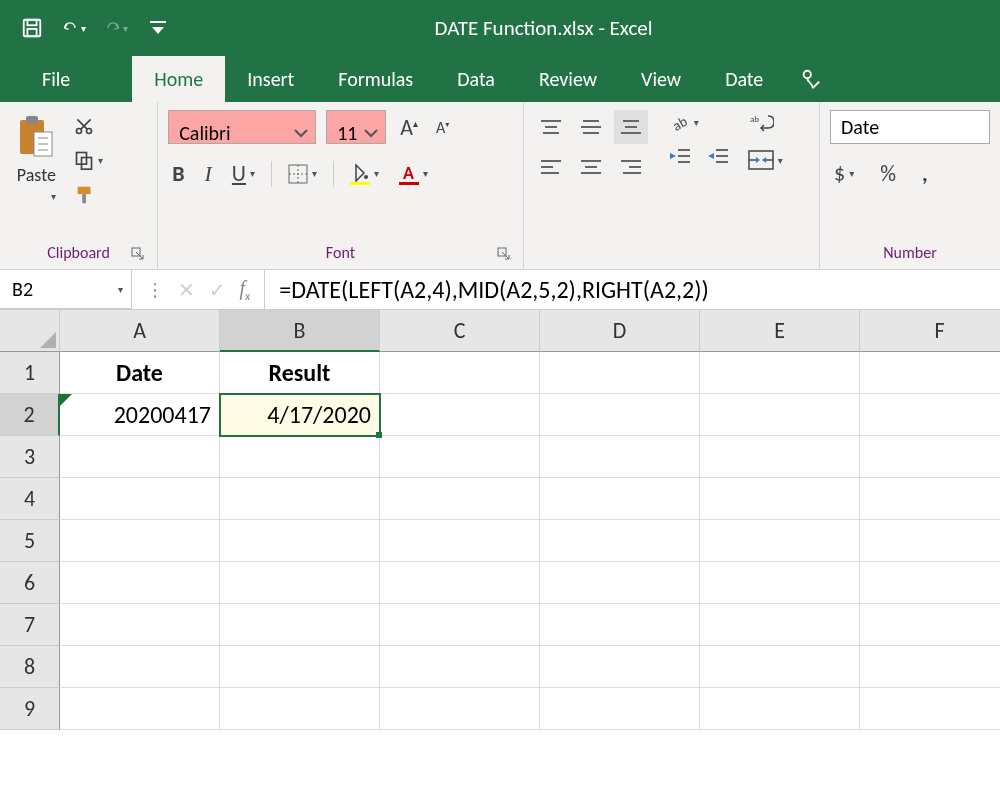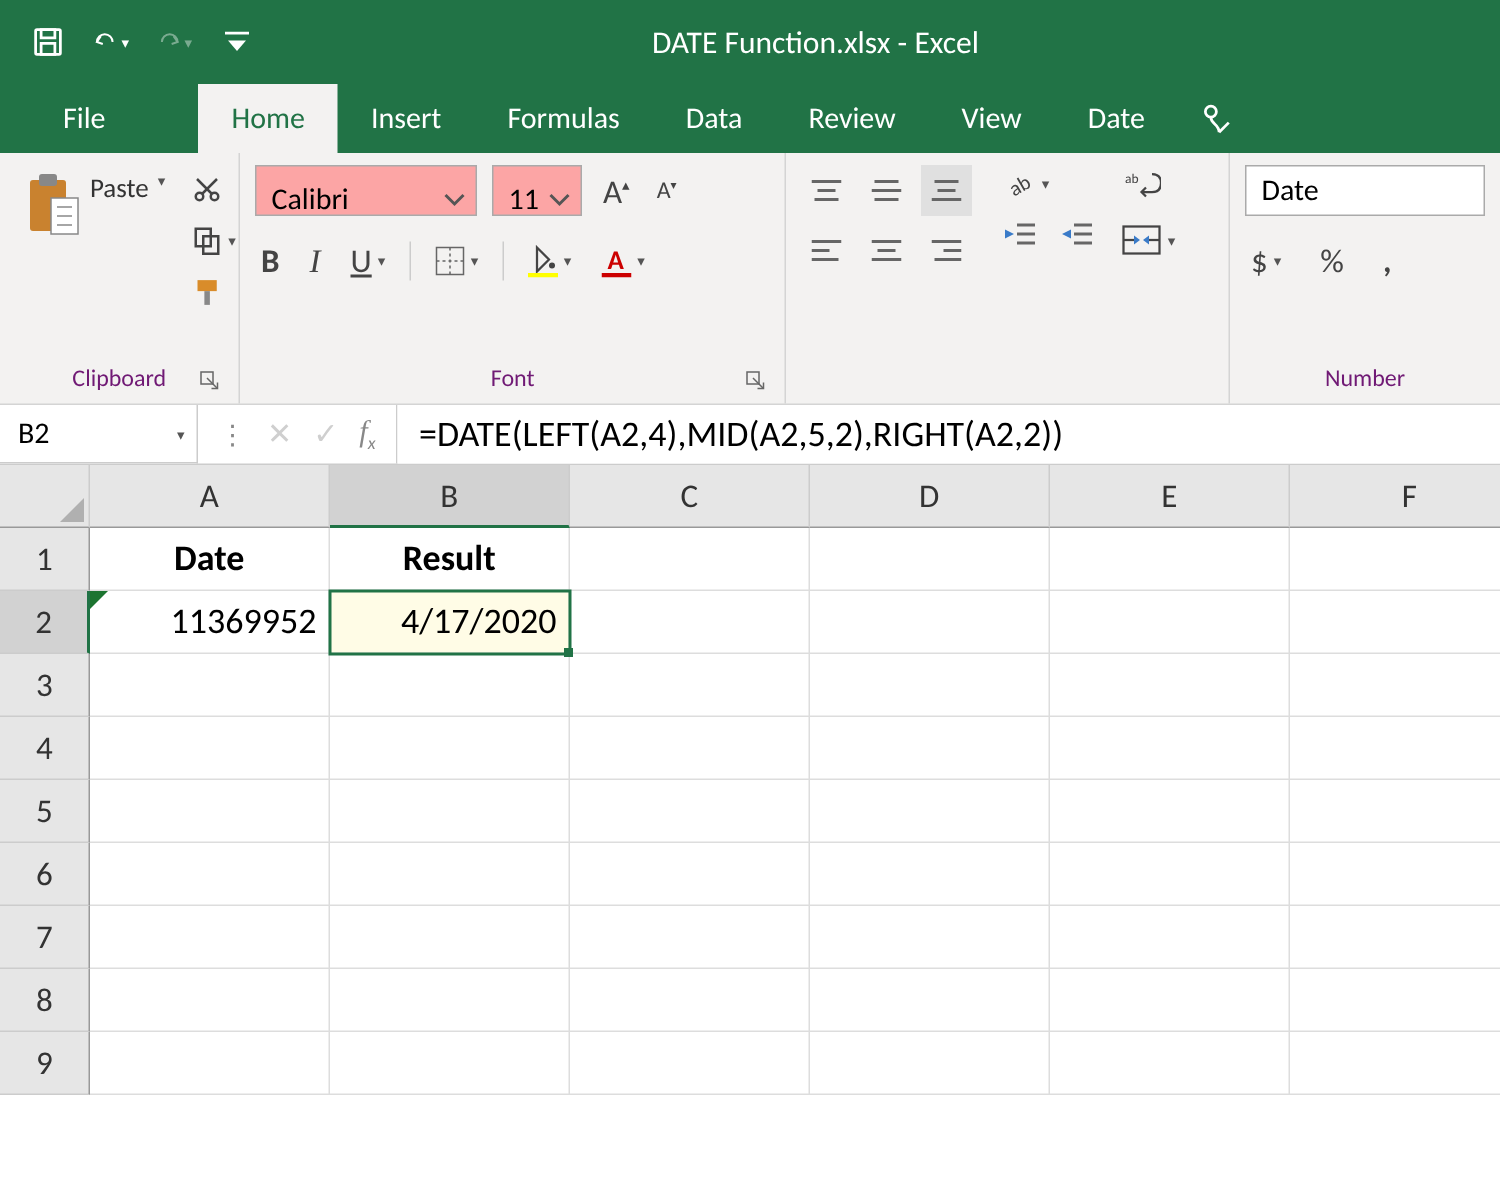--- a/index.html
+++ b/index.html
@@ -18,21 +18,21 @@
 .tab.help-icon { padding: 10px 14px; }
 
 
 .ribbon { background: #f3f2f1; height: 168px; border-bottom: 1px solid #d4d4d4; display: flex; }
 .group { border-right: 1px solid #d4d4d4; padding: 8px 10px 4px 10px; display: flex; flex-direction: column; justify-content: space-between; }
 .group-body { display:flex; align-items:flex-start; gap:8px; flex:1; }
 .group-label { font-size: 16px; color: #701a75; text-align: center; position: relative; height:24px; line-height:24px;}
 .dlg-launcher { position: absolute; right: 0; bottom: 2px; width: 16px; height: 16px; }
 
 
-.paste-btn { display:flex; flex-direction:row; align-items:flex-start; gap:4px; padding:4px 6px; cursor:pointer; }
+.paste-btn { display:flex; flex-direction:column; align-items:flex-end; gap:4px; padding:4px 6px; cursor:pointer; }
 .small-col { display:flex; flex-direction:column; gap:10px; padding-top:4px; }
 
 
 .font-row1 { display:flex; align-items:center; gap:10px; }
 .combo { background:#fca5a5; border:1px solid #aaa; height:34px; display:flex; align-items:center; padding:12px 6px 0 10px; font-size:20px; }
 .combo-font { width:148px; justify-content:space-between; }
 .combo-size { width:60px; justify-content:space-between; }
 .fa-btn { cursor:pointer; padding:2px 4px; color:#444; }
 .font-row2 { display:flex; align-items:center; gap:12px; margin-top:14px; }
 .btn { cursor:pointer; padding:2px 4px; color:#444; display:flex; align-items:center; gap:2px; font-size:22px;}
@@ -402,21 +402,21 @@
       <div class="cell colA header">Date</div>
       <div class="cell colB header">Result</div>
       <div class="cell colC"></div>
       <div class="cell colD"></div>
       <div class="cell colE"></div>
       <div class="cell colF"></div>
     </div>
     <div class="row">
       <div class="cell colA right" style="position:relative;">
           <span class="tri-flag"></span>
-          <span>11369952</span>
+          <span>20200417</span>
         </div>
       <div class="cell colB right selected">4/17/2020</div>
       <div class="cell colC"></div>
       <div class="cell colD"></div>
       <div class="cell colE"></div>
       <div class="cell colF"></div>
     </div>
     <div class="row">
         <div class="cell colA"></div>
         <div class="cell colB"></div>

